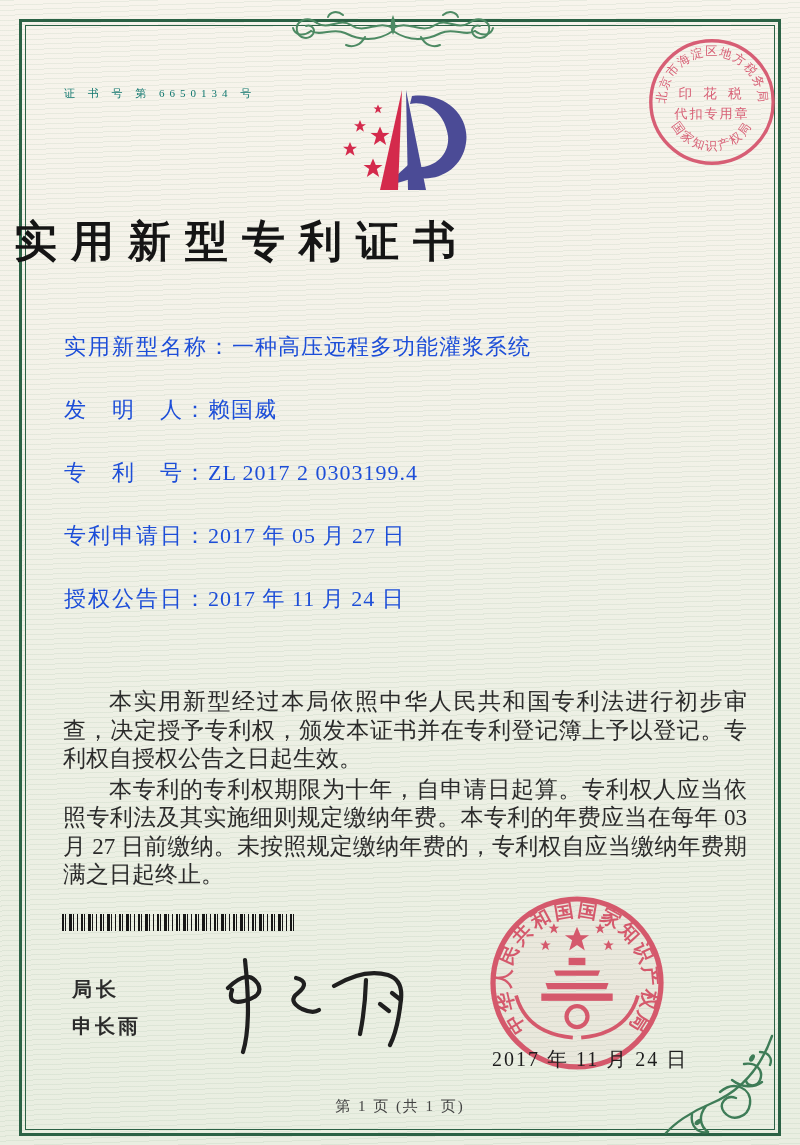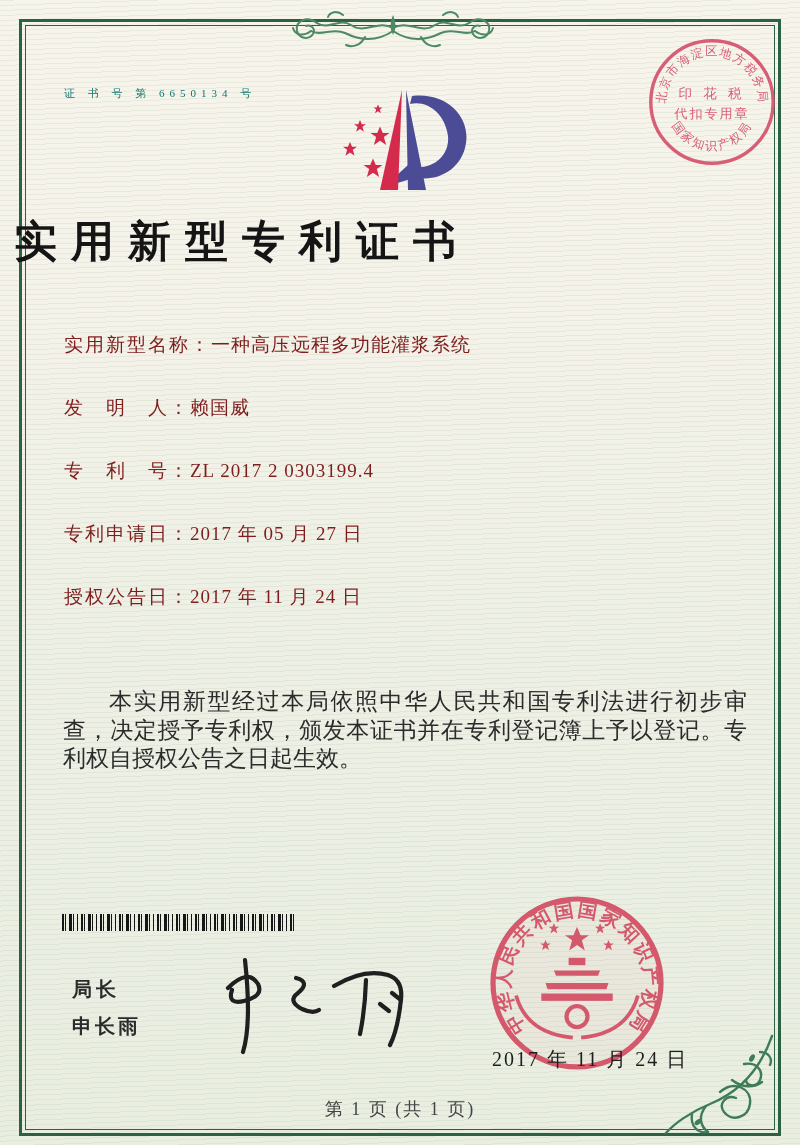--- a/index.html
+++ b/index.html
@@ -10,38 +10,38 @@
   .texture{position:absolute;inset:0;pointer-events:none;
     background:repeating-linear-gradient(178deg,rgba(140,175,145,.14) 0 1px,rgba(0,0,0,0) 1px 5px);}
   .frame-outer{position:absolute;left:19px;top:19px;right:19px;bottom:9px;
     border:3px solid #2b6245;}
   .frame-inner{position:absolute;left:25px;top:25px;right:25px;bottom:15px;
     border:1px solid #2b6245;}
   .cert-no{position:absolute;left:64px;top:86px;font-size:11px;letter-spacing:5px;color:#0f766e;}
   .title{position:absolute;left:0;right:0;top:213px;text-align:left;
     font-size:43px;font-weight:600;letter-spacing:14px;color:#151515;text-indent:14px;}
   .fields{position:absolute;left:64px;top:332px;width:680px;}
-  .field-row{height:63px;font-size:19px;color:#7f1d1d;letter-spacing:1px;}
+  .field-row{height:63px;font-size:22px;color:#1d4ed8;letter-spacing:1px;}
   .field-row .lab{letter-spacing:2px;}
   .paras{position:absolute;left:63px;top:688px;width:684px;font-size:23px;
     line-height:28.5px;color:#2b2b2b;text-align:justify;}
   .paras p{margin:0 0 2px 0;text-indent:2em;}
   .barcode{position:absolute;left:62px;top:914px;width:233px;height:17px;
     background:repeating-linear-gradient(90deg,
       #161616 0 2px,transparent 2px 3px,#161616 3px 4px,transparent 4px 7px,
       #161616 7px 10px,transparent 10px 11px,#161616 11px 12px,transparent 12px 15px,
       #161616 15px 16px,transparent 16px 19px);}
   .sig-title{position:absolute;left:72px;top:976px;font-size:20px;font-weight:600;
     color:#2b2b2b;font-family:"Liberation Sans","DejaVu Sans",sans-serif;letter-spacing:4px;text-align:center;}
   .sig-name{position:absolute;left:72px;top:1013px;font-size:20px;font-weight:600;
     color:#2b2b2b;font-family:"Liberation Sans","DejaVu Sans",sans-serif;letter-spacing:3px;text-align:right;}
   .seal-date{position:absolute;left:492px;top:1046px;font-size:20px;letter-spacing:2px;
     color:#1d1d1d;z-index:6;}
   .footer{position:absolute;left:0;right:0;top:1097px;text-align:center;
-    font-size:18px;letter-spacing:2px;color:#444;}
+    font-size:15px;letter-spacing:2px;color:#444;}
   svg{position:absolute;}
   .logo-svg{left:328px;top:86px;}
   .taxstamp-svg{left:644px;top:34px;opacity:.92;}
   .seal-svg{left:472px;top:878px;opacity:.9;z-index:5;}
   .sig-svg{left:198px;top:948px;z-index:4;}
   .topflourish-svg{left:243px;top:1px;}
   .cornerflourish-svg{left:648px;top:1030px;}
 </style>
 </head>
 <body>
@@ -128,20 +128,21 @@
   <div class="field-row">
     <span class="lab">专利申请日：</span><span>2017 年 05 月 27 日</span>
   </div>
   <div class="field-row">
     <span class="lab">授权公告日：</span><span>2017 年 11 月 24 日</span>
   </div>
 </div>
 
 <div class="paras">
   <p>本实用新型经过本局依照中华人民共和国专利法进行初步审查，决定授予专利权，颁发本证书并在专利登记簿上予以登记。专利权自授权公告之日起生效。</p>
+  <p>本专利的专利权期限为十年，自申请日起算。专利权人应当依照专利法及其实施细则规定缴纳年费。本专利的年费应当在每年 03 月 27 日前缴纳。未按照规定缴纳年费的，专利权自应当缴纳年费期满之日起终止。</p>
 </div>
 
 <div class="barcode"></div>
 
 <div class="sig-title">局长</div>
 <div class="sig-name">申长雨</div>
 
 <svg class="sig-svg" width="232" height="115" viewBox="0 0 232 115">
   <g stroke="#1f1f1f" stroke-width="4.2" fill="none" stroke-linecap="round" stroke-linejoin="round">
     <path d="M30,40 q20,-20 30,-4 q6,12 -14,17 q-17,4 -12,-11"></path>

